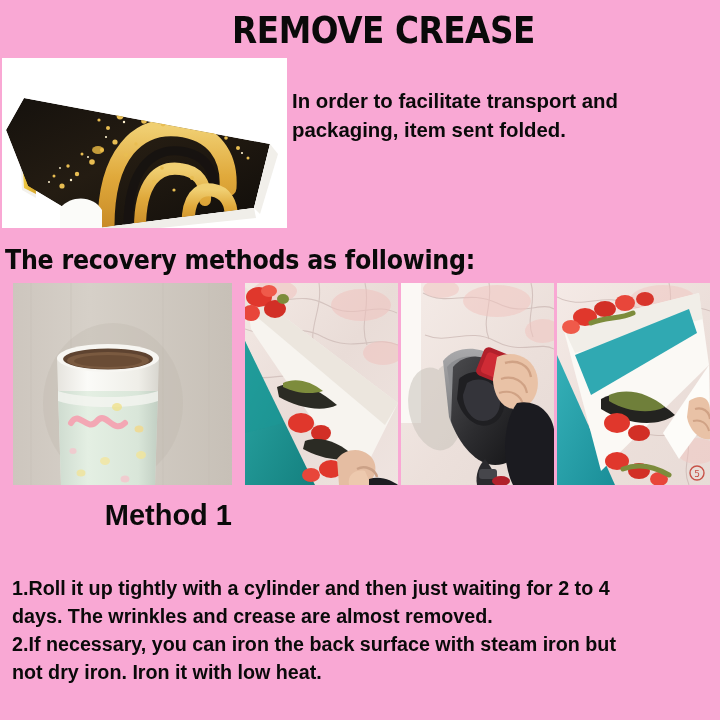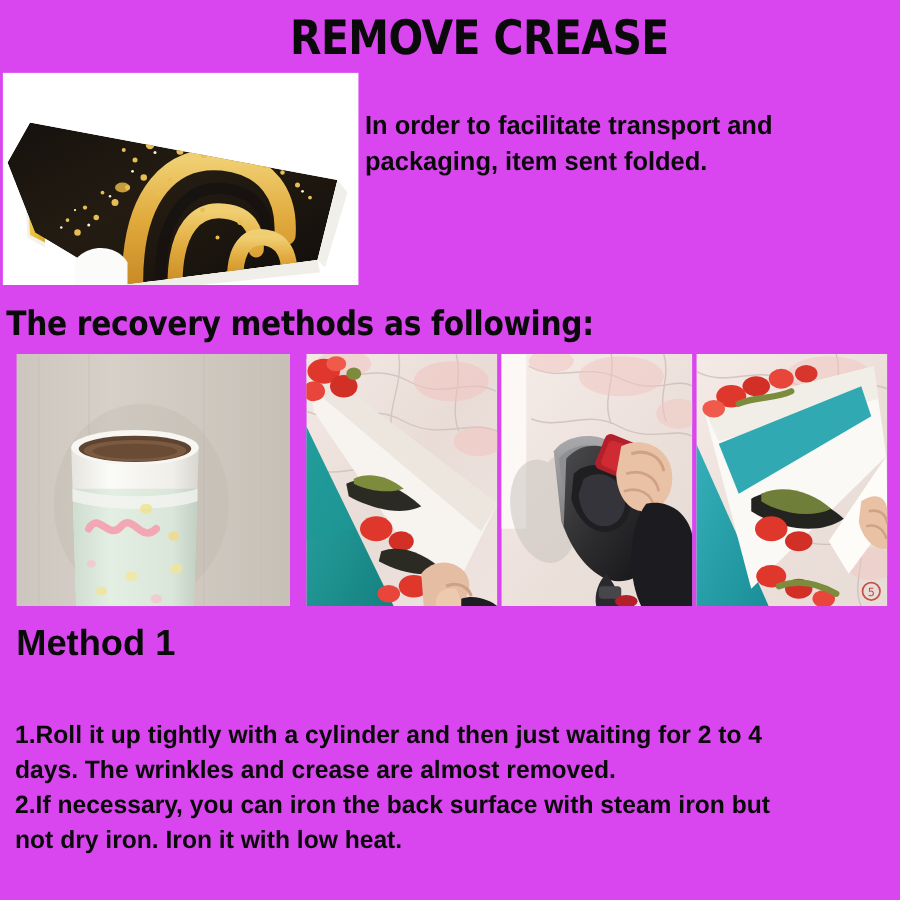--- a/index.html
+++ b/index.html
@@ -4,21 +4,21 @@
 <style>
   html, body {
     margin: 0;
     padding: 0;
     background: #ffffff;
   }
   #page {
     position: relative;
     width: 720px;
     height: 720px;
-    background: #d946ef;
+    background: #f9a8d4;
     overflow: hidden;
     font-family: "Liberation Sans", sans-serif;
     color: #000000;
   }
 
   
   .main-title {
     position: absolute;
     left: 232px;
     top: 8px;
@@ -97,21 +97,21 @@
   #panel-iron-c  { left: 557px; width: 153px; }
 
   
   .method-label {
     position: absolute;
     top: 498px;
     font-family: "Liberation Sans", sans-serif;
     font-weight: bold;
     font-size: 29px;
     line-height: 34px;
-    text-align: left;
+    text-align: right;
     color: #0a0a0a;
   }
   #label-method-1 { left: 13px;  width: 219px; }
   #label-method-2 { left: 401px; width: 200px; }
 
   
   .instructions {
     position: absolute;
     left: 12px;
     top: 574px;

